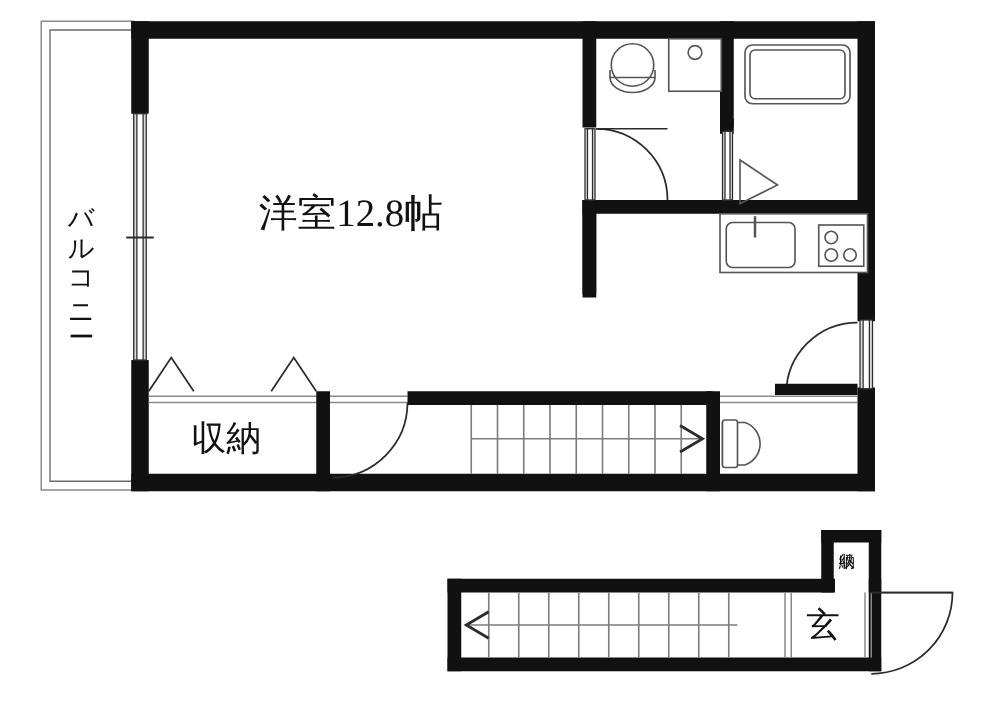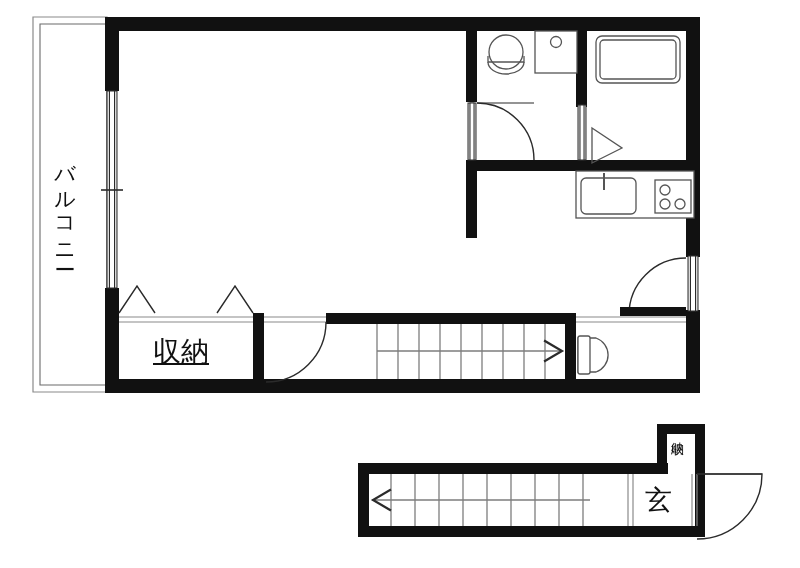--- a/index.html
+++ b/index.html
@@ -267,19 +267,20 @@
         <line class="stairline" x1="372" y1="500" x2="590" y2="500"></line>
         <g>
           <path class="arrow" d="M390,490 L373,500 L390,510"></path>
         </g>
       </g>
     </g>
   </svg>
 
   <div class="label label-vertical" style="left:54px; top:150px;">バルコニー</div>
 
-
-  <div class="label label-closet" style="left:153px; top:338px;text-decoration:underline;">収納</div>
+  <div class="label label-room" style="left:207px; top:155px;">洋室12.8帖</div>
+
+  <div class="label label-closet" style="left:153px; top:338px;">収納</div>
 
   <div class="label label-closet-small" style="left:671px; top:432px;">収納</div>
 
   <div class="label label-entry" style="left:645px; top:487px;">玄</div>
 </div>
 
 </body></html>

